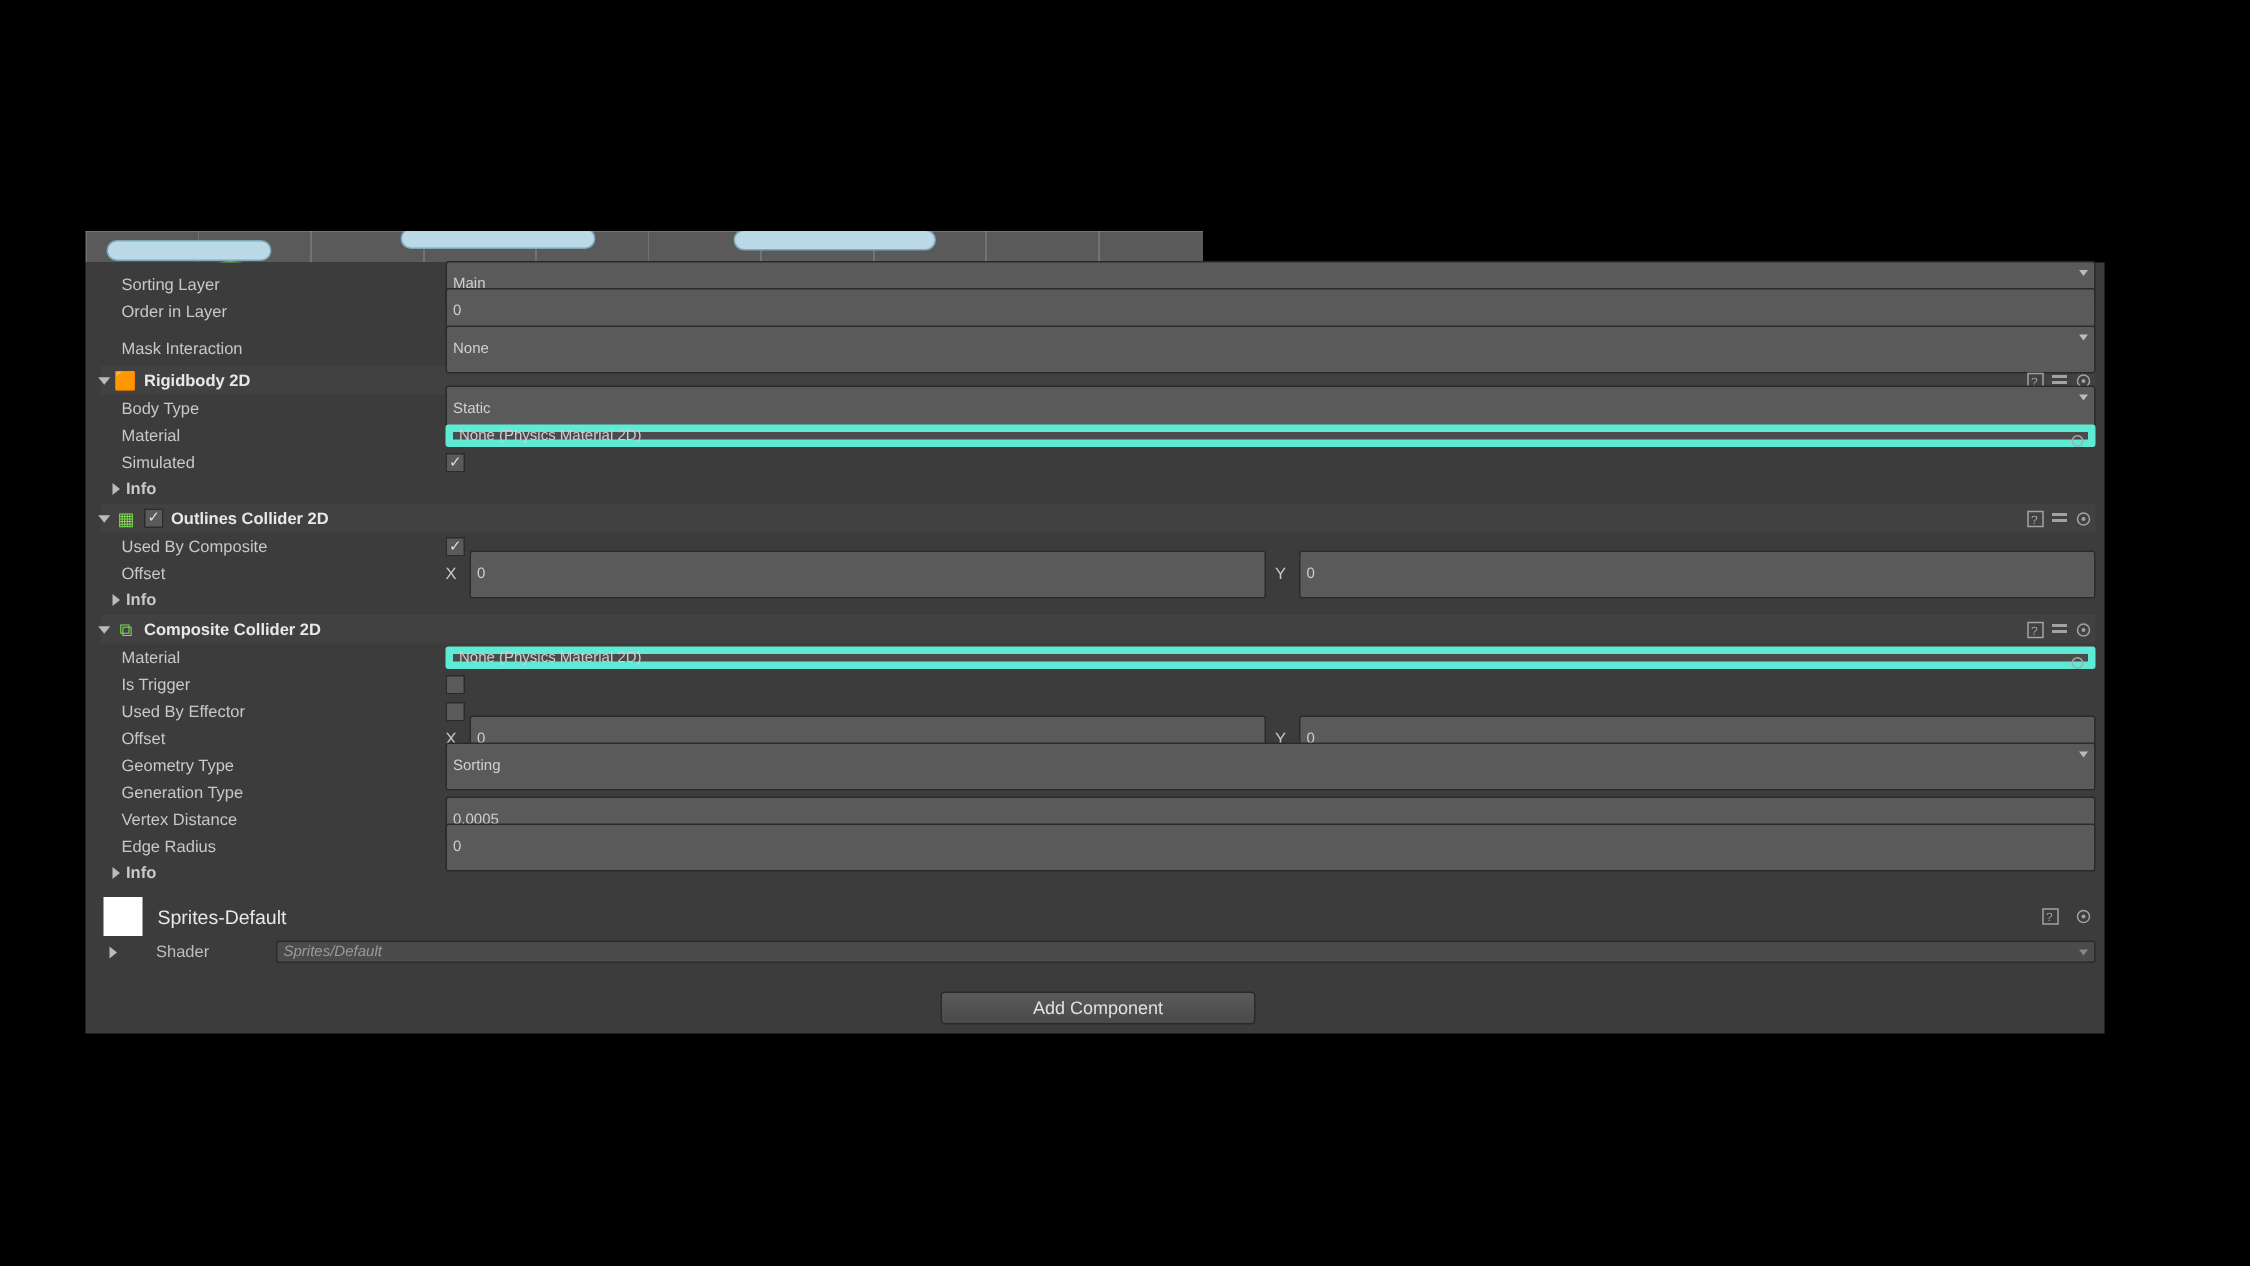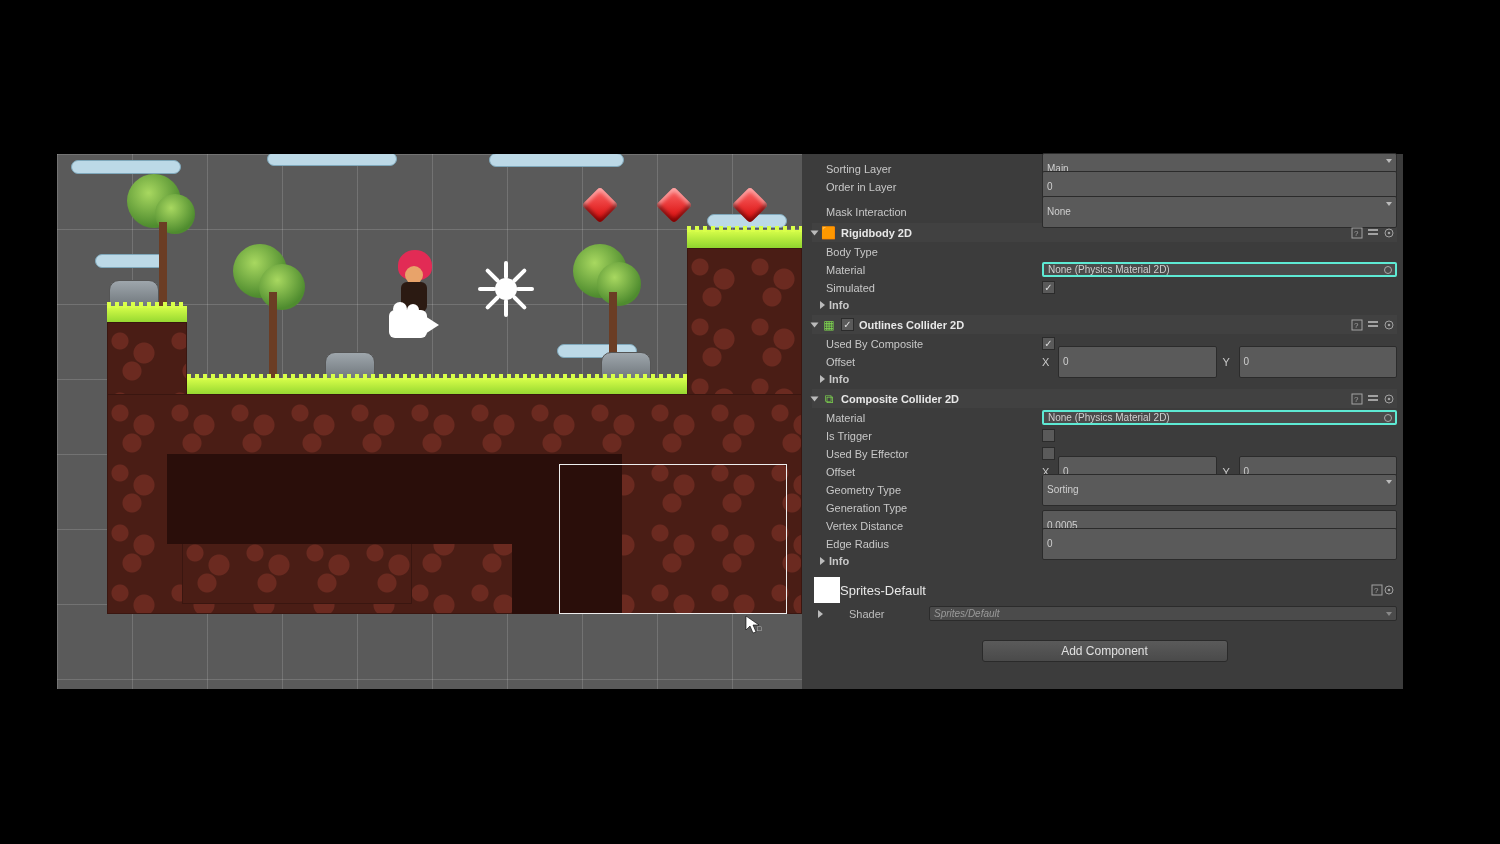--- a/index.html
+++ b/index.html
@@ -13,20 +13,21 @@
     position: relative;
     overflow: hidden;
   }
   .app {
     position: absolute;
     left: 57px;
     top: 154px;
     width: 1346px;
     height: 535px;
     display: flex;
+    flex-direction: column;
   }
   .scene {
     width: 745px;
     height: 100%;
     background: #5a5a5a;
     position: relative;
     overflow: hidden;
   }
   
   .scene::before, .scene::after {
@@ -162,21 +163,21 @@
     display:flex;align-items:center;
     position:relative;
     font-size:10px;
     color:#cfcfcf;
   }
   .field-drop::after{
     content:"";position:absolute;right:4px;top:5px;width:0;height:0;
     border-left:3px solid transparent;border-right:3px solid transparent;border-top:4px solid #bbb;
   }
   .field-obj {
-    flex:1;height:15px;background:#4b4b4b;border:2px solid #5eead4;border-radius:2px;
+    flex:1;height:15px;background:#4b4b4b;border:5px solid #5eead4;border-radius:2px;
     padding:0 4px;display:flex;align-items:center;font-size:10px;color:#cfcfcf;position:relative;
   }
   .field-obj .circ{position:absolute;right:3px;top:2px;width:8px;height:8px;border:1px solid #aaa;border-radius:50%;}
   .xy {
     display:flex;gap:6px;flex:1;align-items:center;
   }
   .xy .xylabel{color:#c8c8c8;width:10px;}
   .xy .field-text{flex:1;}
   .check {
     width:13px;height:13px;background:#5a5a5a;border:1px solid #2b2b2b;display:flex;align-items:center;justify-content:center;
@@ -189,31 +190,31 @@
   }
   .tri{width:0;height:0;border-top:4px solid transparent;border-bottom:4px solid transparent;border-left:5px solid #bbb;transform:rotate(90deg);}
   .tri.right{transform:none;}
   .comp-icon{width:14px;height:14px;display:flex;align-items:center;justify-content:center;font-size:12px;}
   .comp-title{font-weight:bold;color:#e8e8e8;flex:1;}
   .comp-tools{display:flex;gap:4px;margin-right:2px;}
   .tool-ico{width:12px;height:12px;opacity:.8;}
   .info-row{display:flex;align-items:center;height:15px;gap:4px;padding-left:8px;font-weight:bold;}
   .info-row .tri{transform:none;}
   .shader-row{
-    display:flex;align-items:center;margin-top:4px;padding:4px 2px;
+    display:flex;align-items:center;gap:10px;margin-top:4px;padding:4px 2px;
   }
   .shader-row .swatch{width:26px;height:26px;background:#fff;}
   .shader-sub{display:flex;align-items:center;gap:26px;padding-left:44px;margin-top:-2px;}
   .shader-field{
     flex:1;height:15px;background:#4b4b4b;border:1px solid #2b2b2b;border-radius:2px;
     padding:0 4px;font-size:10px;color:#9a9a9a;font-style:italic;display:flex;align-items:center;position:relative;
   }
   .shader-field::after{content:"";position:absolute;right:4px;top:5px;border-left:3px solid transparent;border-right:3px solid transparent;border-top:4px solid #888;}
   .add-comp{
-    margin:18px auto 0;width:246px;height:22px;background:linear-gradient(#5a5a5a,#4a4a4a);
+    margin:18px auto 0;width:210px;height:22px;background:linear-gradient(#5a5a5a,#4a4a4a);
     border:1px solid #2a2a2a;border-radius:3px;display:flex;align-items:center;justify-content:center;
     color:#e0e0e0;font-size:12px;
   }
 </style>
 </head>
 <body>
 
 <div class="app">
 
   <div class="scene">
@@ -329,20 +330,21 @@
             <rect x="1" y="6" width="10" height="2" fill="#bbb"></rect>
           </svg>
         <svg class="tool-ico" viewBox="0 0 12 12">
             <circle cx="6" cy="6" r="4" fill="none" stroke="#bbb"></circle>
             <circle cx="6" cy="6" r="1.3" fill="#bbb"></circle>
           </svg>
       </div>
     </div>
     <div class="row">
         <div class="label indent1">Body Type</div>
+      <div class="field-drop">Static</div>
       </div>
     <div class="row">
         <div class="label indent1">Material</div>
       <div class="field-obj">
           <span>None (Physics Material 2D)</span>
           <div class="circ"></div>
         </div>
       </div>
     <div class="row">
         <div class="label indent1">Simulated</div>

